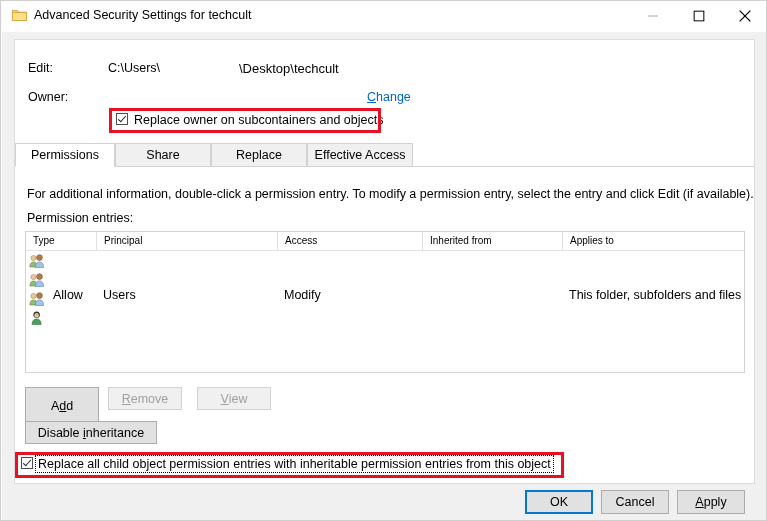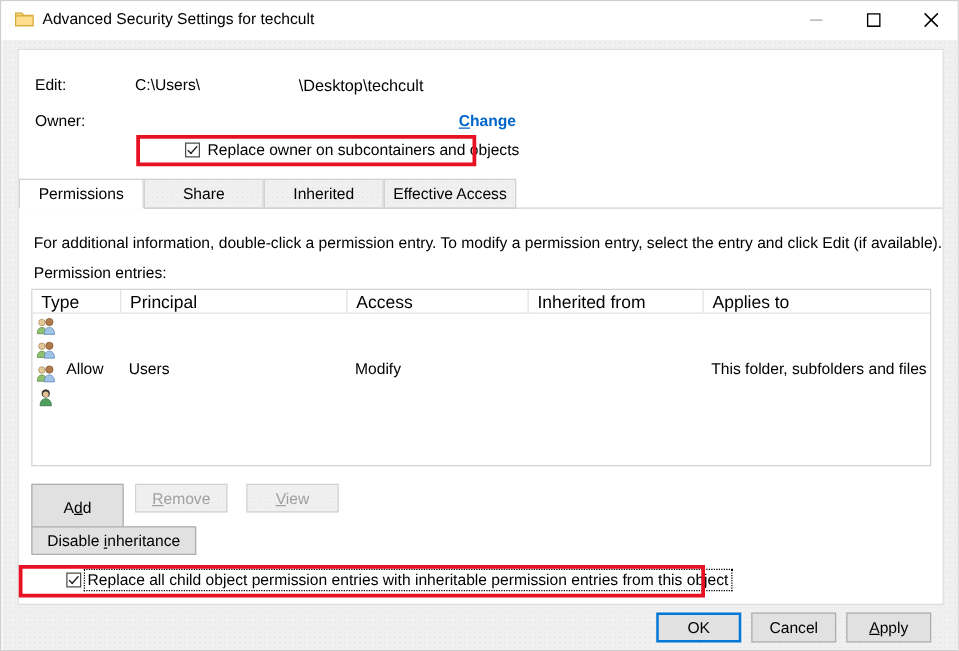--- a/index.html
+++ b/index.html
@@ -81,26 +81,26 @@
   }
 
   
   .lbl-name  { position: absolute; left: 27px; top: 60px;  font-size: 12.5px; }
   .val-name-1{ position: absolute; left: 107px; top: 60px; font-size: 12.5px; white-space: nowrap; }
   .val-name-2{ position: absolute; left: 238px; top: 60px; font-size: 13px; white-space: nowrap; }
   .lbl-owner { position: absolute; left: 27px; top: 89px;  font-size: 12.5px; }
   .val-owner { position: absolute; left: 107px; top: 89px; font-size: 12.5px; white-space: nowrap; }
   .link-change {
     position: absolute; left: 366px; top: 89px;
-    font-size: 12.5px; color: #0066cc; cursor: pointer; white-space: nowrap; font-weight: bold;
+    font-size: 12.5px; color: #0066cc; cursor: pointer; white-space: nowrap;
   }
   .link-change .acc { text-decoration: underline; }
 
   
-  .cb-row { position: absolute; display: flex; align-items: center; cursor: default; margin-left: 32px; }
+  .cb-row { position: absolute; display: flex; cursor: default; }
   .cbox {
     width: 12px; height: 12px;
     border: 1px solid #4d4d4d;
     background: #ffffff;
     box-sizing: border-box;
     position: relative;
     flex: 0 0 auto;
   }
   .cbox.checked::after {
     content: "";
@@ -196,21 +196,21 @@
     left: 0; top: 0;
     width: 100%; height: 19px;
     background: #ffffff;
     border-bottom: 1px solid #e2e2e2;
     box-sizing: border-box;
   }
   .lv-col {
     position: absolute;
     top: 0; height: 18px;
     line-height: 18px;
-    font-size: 14px;
+    font-size: 10px;
     padding-left: 7px;
     box-sizing: border-box;
     border-left: 1px solid #e2e2e2;
     white-space: nowrap;
     color: #000;
     cursor: default;
   }
   .lv-col.first { border-left: none; }
   .lv-body { position: absolute; left:0; top: 19px; width: 100%; height: 121px; }
   .lv-row { position: absolute; left: 0; width: 100%; height: 19px; }
@@ -299,21 +299,21 @@
   <div class="cb-row cb-owner">
     <span class="cbox checked"></span>
     <span class="cb-label">Replace owner on subcontainers and objects</span>
   </div>
   <div class="red-box red-owner"></div>
 
   <div class="tabline"></div>
   <div class="tabstrip">
     <div class="tab tab-0 active">Permissions</div>
     <div class="tab tab-1">Share</div>
-    <div class="tab tab-2">Inherited</div>
+    <div class="tab tab-2">Replace</div>
     <div class="tab tab-3">Effective Access</div>
   </div>
 
   <span class="instruct">For additional information, double-click a permission entry. To modify a permission entry, select the entry and click Edit (if available).</span>
   <span class="entries-label">Permission entries:</span>
 
   <div class="listview">
     <div class="lv-header">
       <div class="lv-col first" style="left:0px;width:70px;">Type</div>
       <div class="lv-col" style="left:70px;width:181px;">Principal</div>

